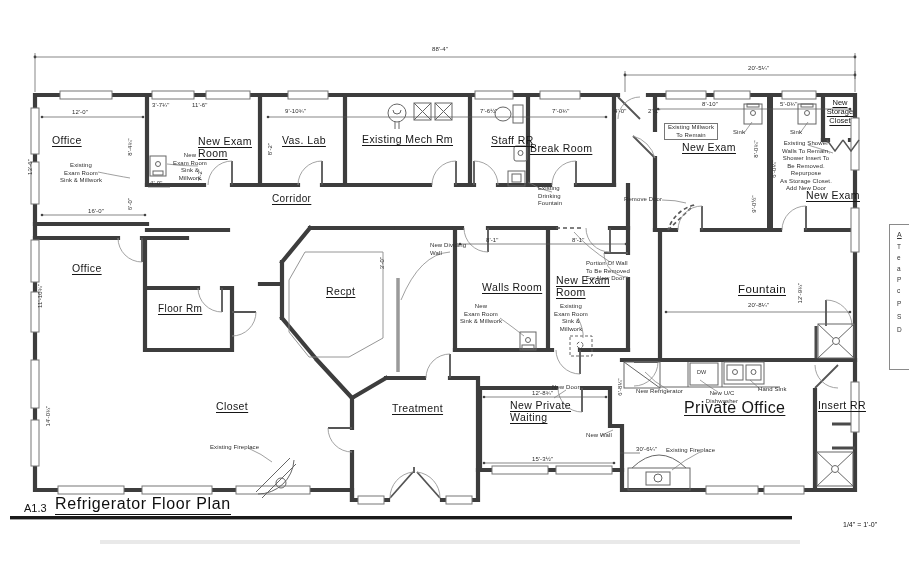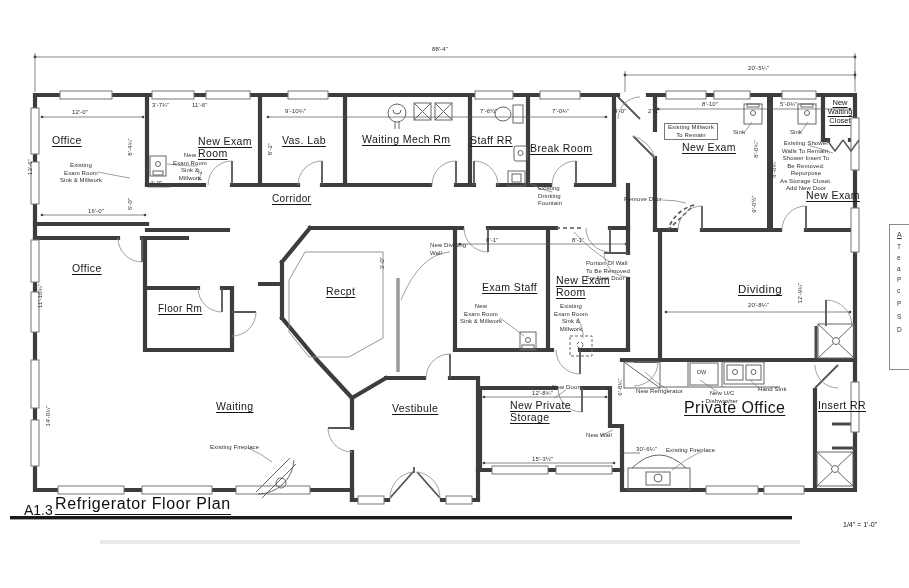--- a/index.html
+++ b/index.html
@@ -8,21 +8,21 @@
   svg.plan{position:absolute;left:0;top:0}
   .lbl{position:absolute;white-space:nowrap}
   .room{font-size:10.5px;letter-spacing:.4px;color:#161616;text-decoration:underline;text-underline-offset:2px}
   .wrap{white-space:normal;line-height:1.18}
   .ctr{text-align:center}
   .note{font-size:6px;line-height:1.25;white-space:pre-line;color:#2e2e2e;letter-spacing:.1px}
   .boxed{border:.8px solid #777;padding:0 2px;background:#fff}
   .dim{font-size:6px;color:#2e2e2e;letter-spacing:.1px}
   .dim.v{width:36px;text-align:center;transform:rotate(-90deg)}
   .tiny{font-size:5.5px;color:#333}
-  .sheetno{font-size:14px;color:#111}
+  .sheetno{font-size:11px;color:#111}
   .title{font-size:16px;letter-spacing:.6px;color:#0e0e0e;border-bottom:1.6px solid #111;padding-bottom:1px}
   .scale{font-size:7px;color:#111}
   .panel{position:absolute;left:889px;top:224px;width:110px;height:138px;border:1.2px solid #8a8a8a;
          background:#fff;font-size:6.5px;padding:6px 0 0 7px;color:#333}
   .panel .hd{text-decoration:underline;font-size:7px;margin-bottom:5px}
   .panel .ln{margin-bottom:4px}
   .artifact{position:absolute;left:100px;top:540px;width:700px;height:4px;background:#e9e9e9}
 </style>
 </head>
 <body>
@@ -277,36 +277,36 @@
   </g>
 
   <g>
     <rect x="10" y="516" width="782" height="3.4" fill="#1a1a1a"></rect>
   </g>
 </svg>
 
 <div class="lbl room" style="left:52px;top:134px">Office</div>
 <div class="lbl room wrap" style="left:198px;top:135px;width:58px">New Exam Room</div>
 <div class="lbl room" style="left:282px;top:134px">Vas. Lab</div>
-<div class="lbl room" style="left:362px;top:133px">Waiting Mech Rm</div>
-<div class="lbl room" style="left:470px;top:134px">Staff RR</div>
+<div class="lbl room" style="left:362px;top:133px">Existing Mech Rm</div>
+<div class="lbl room" style="left:491px;top:134px">Staff RR</div>
 <div class="lbl room" style="left:530px;top:142px">Break Room</div>
 <div class="lbl room" style="left:272px;top:193px;font-size:10px">Corridor</div>
 <div class="lbl room" style="left:682px;top:141px">New Exam</div>
-<div class="lbl room wrap ctr" style="left:822px;top:99px;width:36px;font-size:7.5px;letter-spacing:0">New Waiting Closet</div>
+<div class="lbl room wrap ctr" style="left:822px;top:99px;width:36px;font-size:7.5px;letter-spacing:0">New Storage Closet</div>
 <div class="lbl room" style="left:806px;top:189px">New Exam</div>
 <div class="lbl room" style="left:72px;top:262px">Office</div>
 <div class="lbl room" style="left:158px;top:303px;font-size:10px">Floor Rm</div>
 <div class="lbl room" style="left:326px;top:285px">Recpt</div>
-<div class="lbl room" style="left:482px;top:281px">Exam Staff</div>
+<div class="lbl room" style="left:482px;top:281px">Walls Room</div>
 <div class="lbl room wrap" style="left:556px;top:274px;width:64px">New Exam Room</div>
-<div class="lbl room" style="left:738px;top:283px;font-size:11.5px">Dividing</div>
-<div class="lbl room" style="left:216px;top:400px">Waiting</div>
-<div class="lbl room" style="left:392px;top:402px">Vestibule</div>
-<div class="lbl room wrap" style="left:510px;top:399px;width:80px">New Private Storage</div>
+<div class="lbl room" style="left:738px;top:283px;font-size:11.5px">Fountain</div>
+<div class="lbl room" style="left:216px;top:400px">Closet</div>
+<div class="lbl room" style="left:392px;top:402px">Treatment</div>
+<div class="lbl room wrap" style="left:510px;top:399px;width:80px">New Private Waiting</div>
 <div class="lbl room" style="left:684px;top:399px;font-size:16px">Private Office</div>
 <div class="lbl room" style="left:818px;top:399px">Insert RR</div>
 
 <div class="lbl dim" style="left:432px;top:46px">88'-4"</div>
 <div class="lbl dim" style="left:748px;top:65px">20'-5¼"</div>
 <div class="lbl dim" style="left:72px;top:109px">12'-0"</div>
 <div class="lbl dim" style="left:152px;top:102px">3'-7¼"</div>
 <div class="lbl dim" style="left:192px;top:102px">11'-6"</div>
 <div class="lbl dim" style="left:285px;top:108px">9'-10¾"</div>
 <div class="lbl dim" style="left:480px;top:108px">7'-6½"</div>

